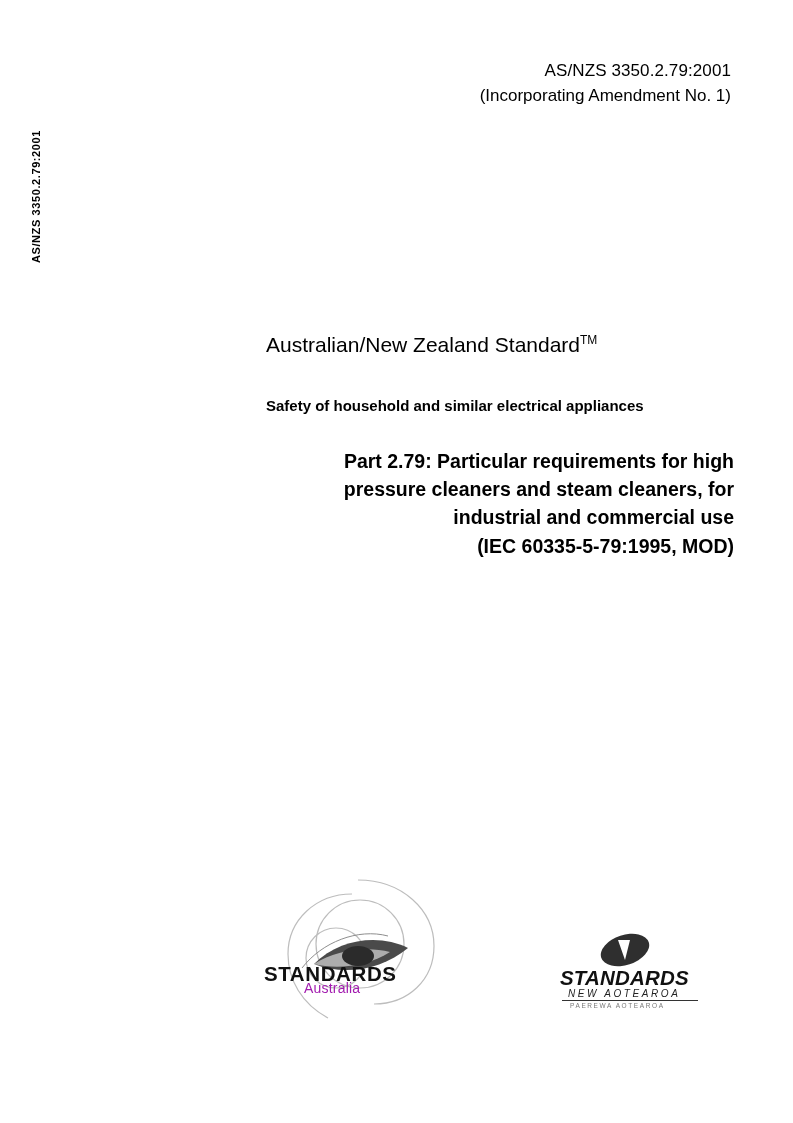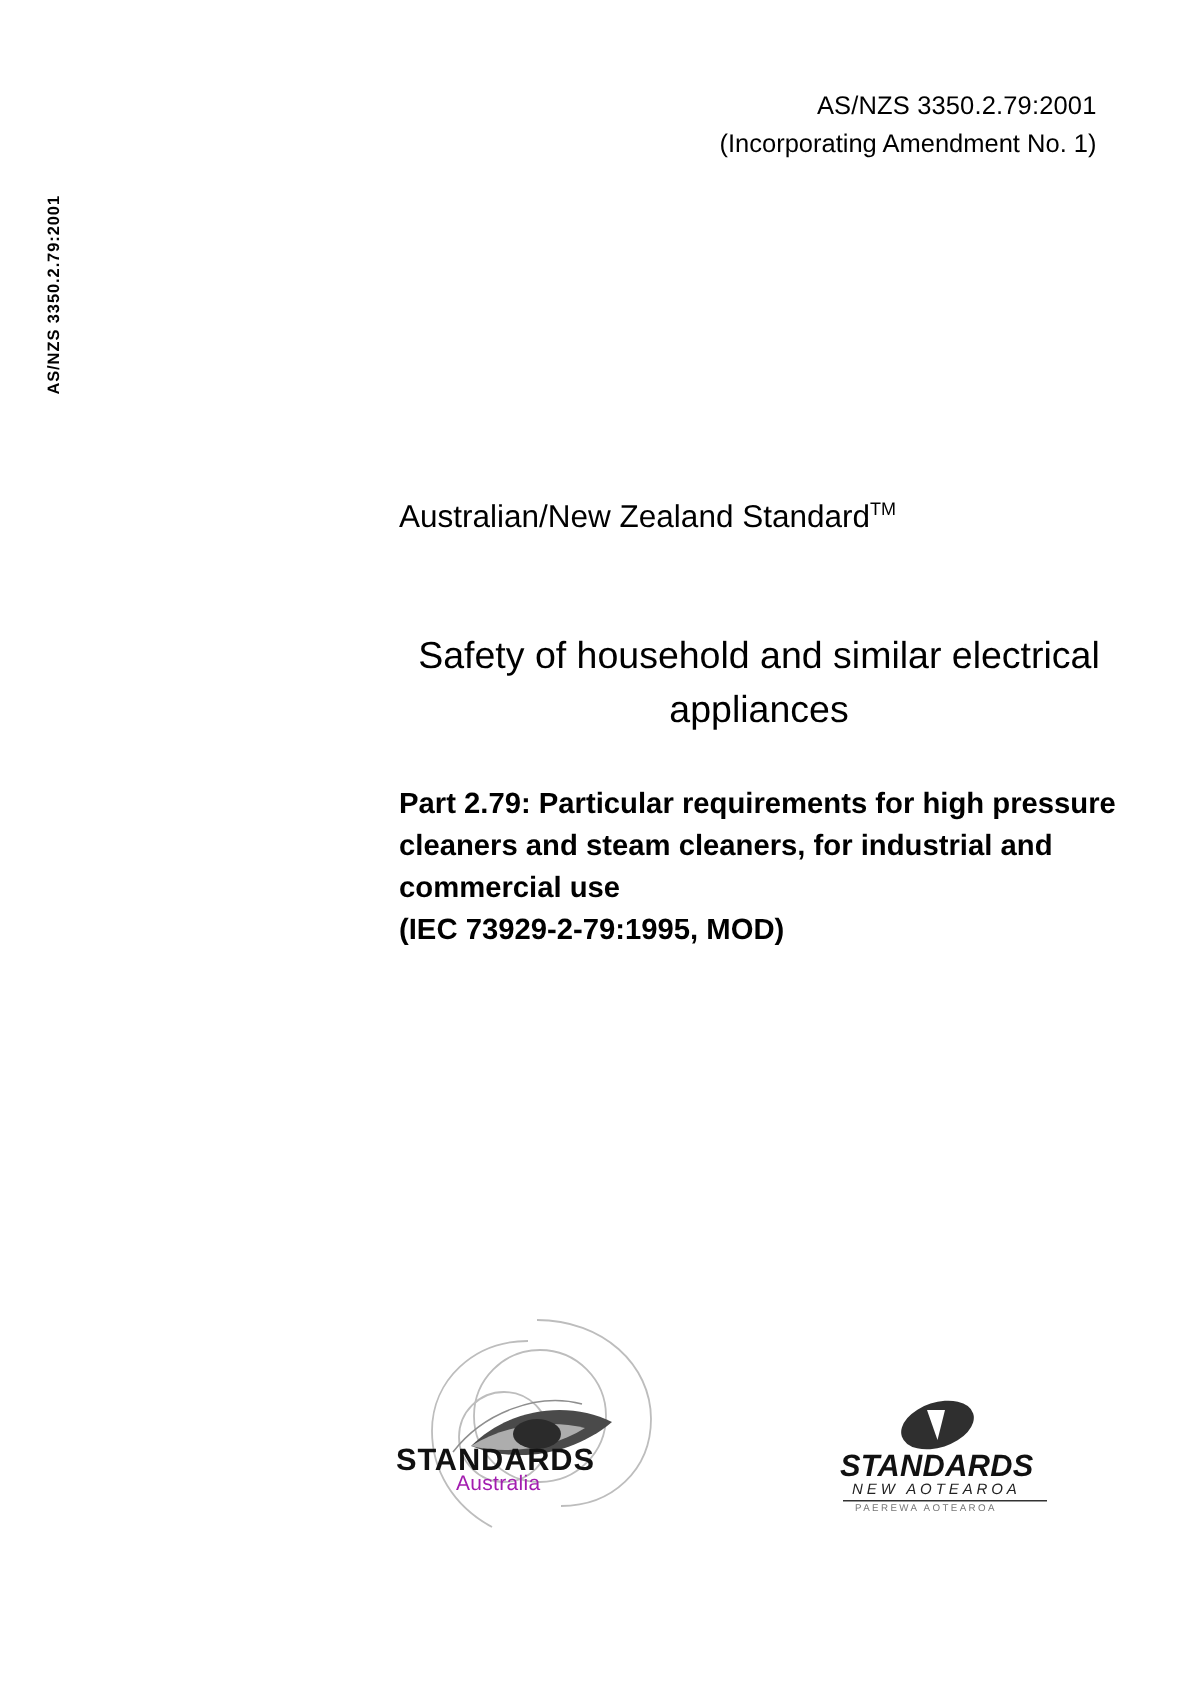--- a/index.html
+++ b/index.html
@@ -60,40 +60,40 @@
   
   .title-block {
     position: absolute;
     left: 266px;
     top: 332px;
     width: 480px;
   }
   .std-kind {
     font-size: 21px;
     line-height: 1.2;
-    margin-bottom: 62px;
+    margin-bottom: 38px;
     white-space: nowrap;
   }
   .std-kind sup {
     font-size: 12px;
     vertical-align: super;
     line-height: 0;
   }
   .main-title {
-    font-size: 25px;
-    font-weight: normal;
+    font-size: 15px;
+    font-weight: bold;
     line-height: 1.45;
     margin: 0 0 30px 0;
-    text-align: center;
   }
   .part-title {
     font-size: 19.5px;
     font-weight: bold;
     line-height: 1.45;
-    margin: 0;
+    margin: 12px;
+    text-align: right;
   }
   .part-title .iec-line {
     display: block;
   }
 
   
   .logos {
     position: absolute;
     left: 0;
     top: 872px;
@@ -184,21 +184,21 @@
     <div class="doc-amendment">(Incorporating Amendment No. 1)</div>
   </div>
 
   <div class="spine">
     <div class="spine-text">AS/NZS 3350.2.79:2001</div>
   </div>
 
   <div class="title-block">
     <div class="std-kind"><span>Australian/New Zealand Standard</span><sup>TM</sup></div>
     <h1 class="main-title">Safety of household and similar electrical appliances</h1>
-    <h2 class="part-title"><span>Part 2.79:  Particular requirements for high pressure cleaners and steam cleaners, for industrial and commercial use</span><span class="iec-line">(IEC 73929-2-79:1995, MOD)</span></h2>
+    <h2 class="part-title"><span>Part 2.79:  Particular requirements for high pressure cleaners and steam cleaners, for industrial and commercial use</span><span class="iec-line">(IEC 60335-5-79:1995, MOD)</span></h2>
   </div>
 
   <div class="logos">
 
     <div class="logo-sa">
       <svg width="200" height="160" viewBox="0 0 200 160">
         <g fill="none" stroke="#bdbdbd" stroke-width="1.2">
           <path d="M96 8 C140 8 172 38 172 74 C172 108 146 132 112 132"></path>
           <path d="M66 146 C40 132 26 108 26 82 C26 48 54 22 90 22"></path>
           <circle cx="98" cy="72" r="44"></circle>

